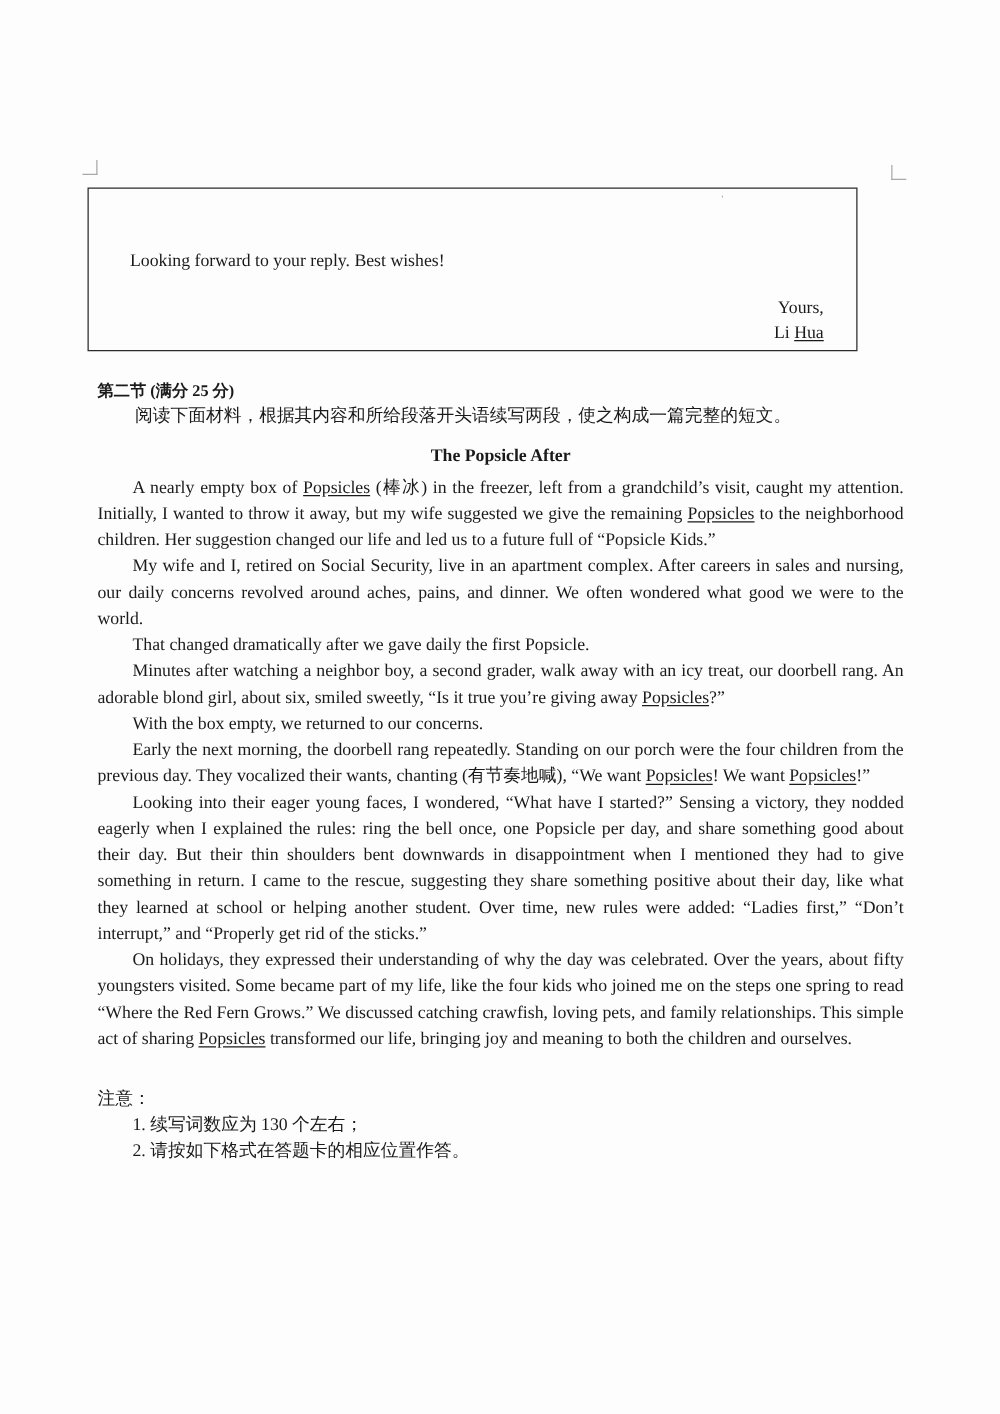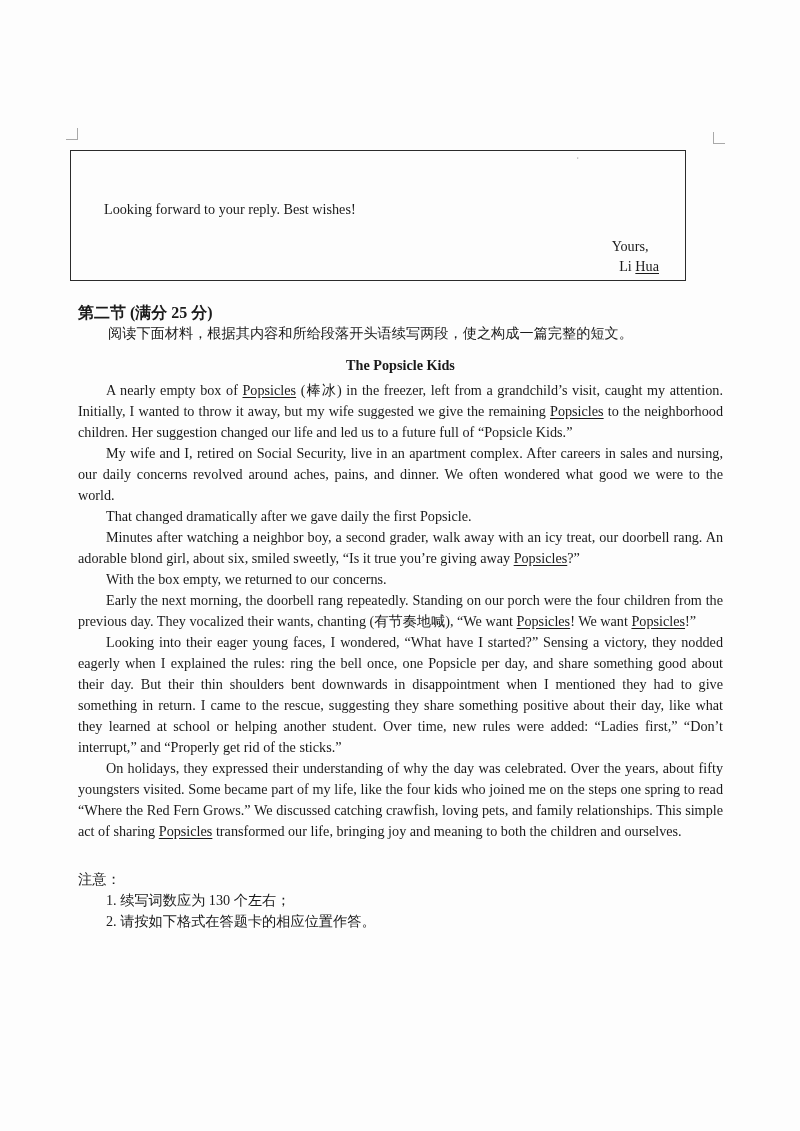--- a/index.html
+++ b/index.html
@@ -31,35 +31,35 @@
     box-sizing: border-box;
     line-height: 20px;
   }
   .stray {
     position: absolute; left: 505px; top: 0px;
     color: #8a8a8a; font-size: 11px;
   }
   .letter-body { margin-top: 42px; margin-left: 23px; }
   .letter-close-wrap {
     position: absolute; right: 26px; bottom: 4px;
-    line-height: 20px; text-align: center;
+    line-height: 20px; text-align: right;
   }
   .letter-signature { margin-left: 18px; }
 
   
   .content {
     position: absolute;
     left: 78px; top: 302px;
     width: 645px;
     line-height: 21px;
     text-align: justify;
   }
   .section-heading {
     font-weight: bold;
-    font-size: 16px;
+    font-size: 13px;
     text-align: left;
   }
   .instruction { text-indent: 30px; }
   .passage-title {
     text-align: center;
     font-weight: bold;
     margin: 11px 0 4px 0;
     text-indent: 0;
   }
   .para { text-indent: 28px; }
@@ -81,21 +81,21 @@
     <div class="letter-body">Looking forward to your reply. Best wishes!</div>
     <div class="letter-close-wrap">
       <div class="letter-closing">Yours,</div>
       <div class="letter-signature"><span>Li </span><span class="u">Hua</span></div>
     </div>
   </div>
 
   <div class="content">
     <div class="section-heading">第二节 (满分 25 分)</div>
     <div class="instruction">阅读下面材料，根据其内容和所给段落开头语续写两段，使之构成一篇完整的短文。</div>
-    <div class="passage-title">The Popsicle Kids</div>
+    <div class="passage-title">The Popsicle After</div>
     <div class="paragraphs">
         <div class="para"><span>A nearly empty box of </span><span class="u">Popsicles</span><span> (棒冰) in the freezer, left from a grandchild’s visit, caught my attention. Initially, I wanted to throw it away, but my wife suggested we give the remaining </span><span class="u">Popsicles</span><span> to the neighborhood children. Her suggestion changed our life and led us to a future full of “Popsicle Kids.”</span></div>
         <div class="para"><span>My wife and I, retired on Social Security, live in an apartment complex. After careers in sales and nursing, our daily concerns revolved around aches, pains, and dinner. We often wondered what good we were to the world.</span></div>
         <div class="para"><span>That changed dramatically after we gave daily the first Popsicle.</span></div>
         <div class="para"><span>Minutes after watching a neighbor boy, a second grader, walk away with an icy treat, our doorbell rang. An adorable blond girl, about six, smiled sweetly, “Is it true you’re giving away </span><span class="u">Popsicles</span><span>?”</span></div>
         <div class="para"><span>With the box empty, we returned to our concerns.</span></div>
         <div class="para"><span>Early the next morning, the doorbell rang repeatedly. Standing on our porch were the four children from the previous day. They vocalized their wants, chanting (有节奏地喊), “We want </span><span class="u">Popsicles</span><span>! We want </span><span class="u">Popsicles</span><span>!”</span></div>
         <div class="para"><span>Looking into their eager young faces, I wondered, “What have I started?” Sensing a victory, they nodded eagerly when I explained the rules: ring the bell once, one Popsicle per day, and share something good about their day. But their thin shoulders bent downwards in disappointment when I mentioned they had to give something in return. I came to the rescue, suggesting they share something positive about their day, like what they learned at school or helping another student. Over time, new rules were added: “Ladies first,” “Don’t interrupt,” and “Properly get rid of the sticks.”</span></div>
         <div class="para"><span>On holidays, they expressed their understanding of why the day was celebrated. Over the years, about fifty youngsters visited. Some became part of my life, like the four kids who joined me on the steps one spring to read “Where the Red Fern Grows.” We discussed catching crawfish, loving pets, and family relationships. This simple act of sharing </span><span class="u">Popsicles</span><span> transformed our life, bringing joy and meaning to both the children and ourselves.</span></div>
       </div>

